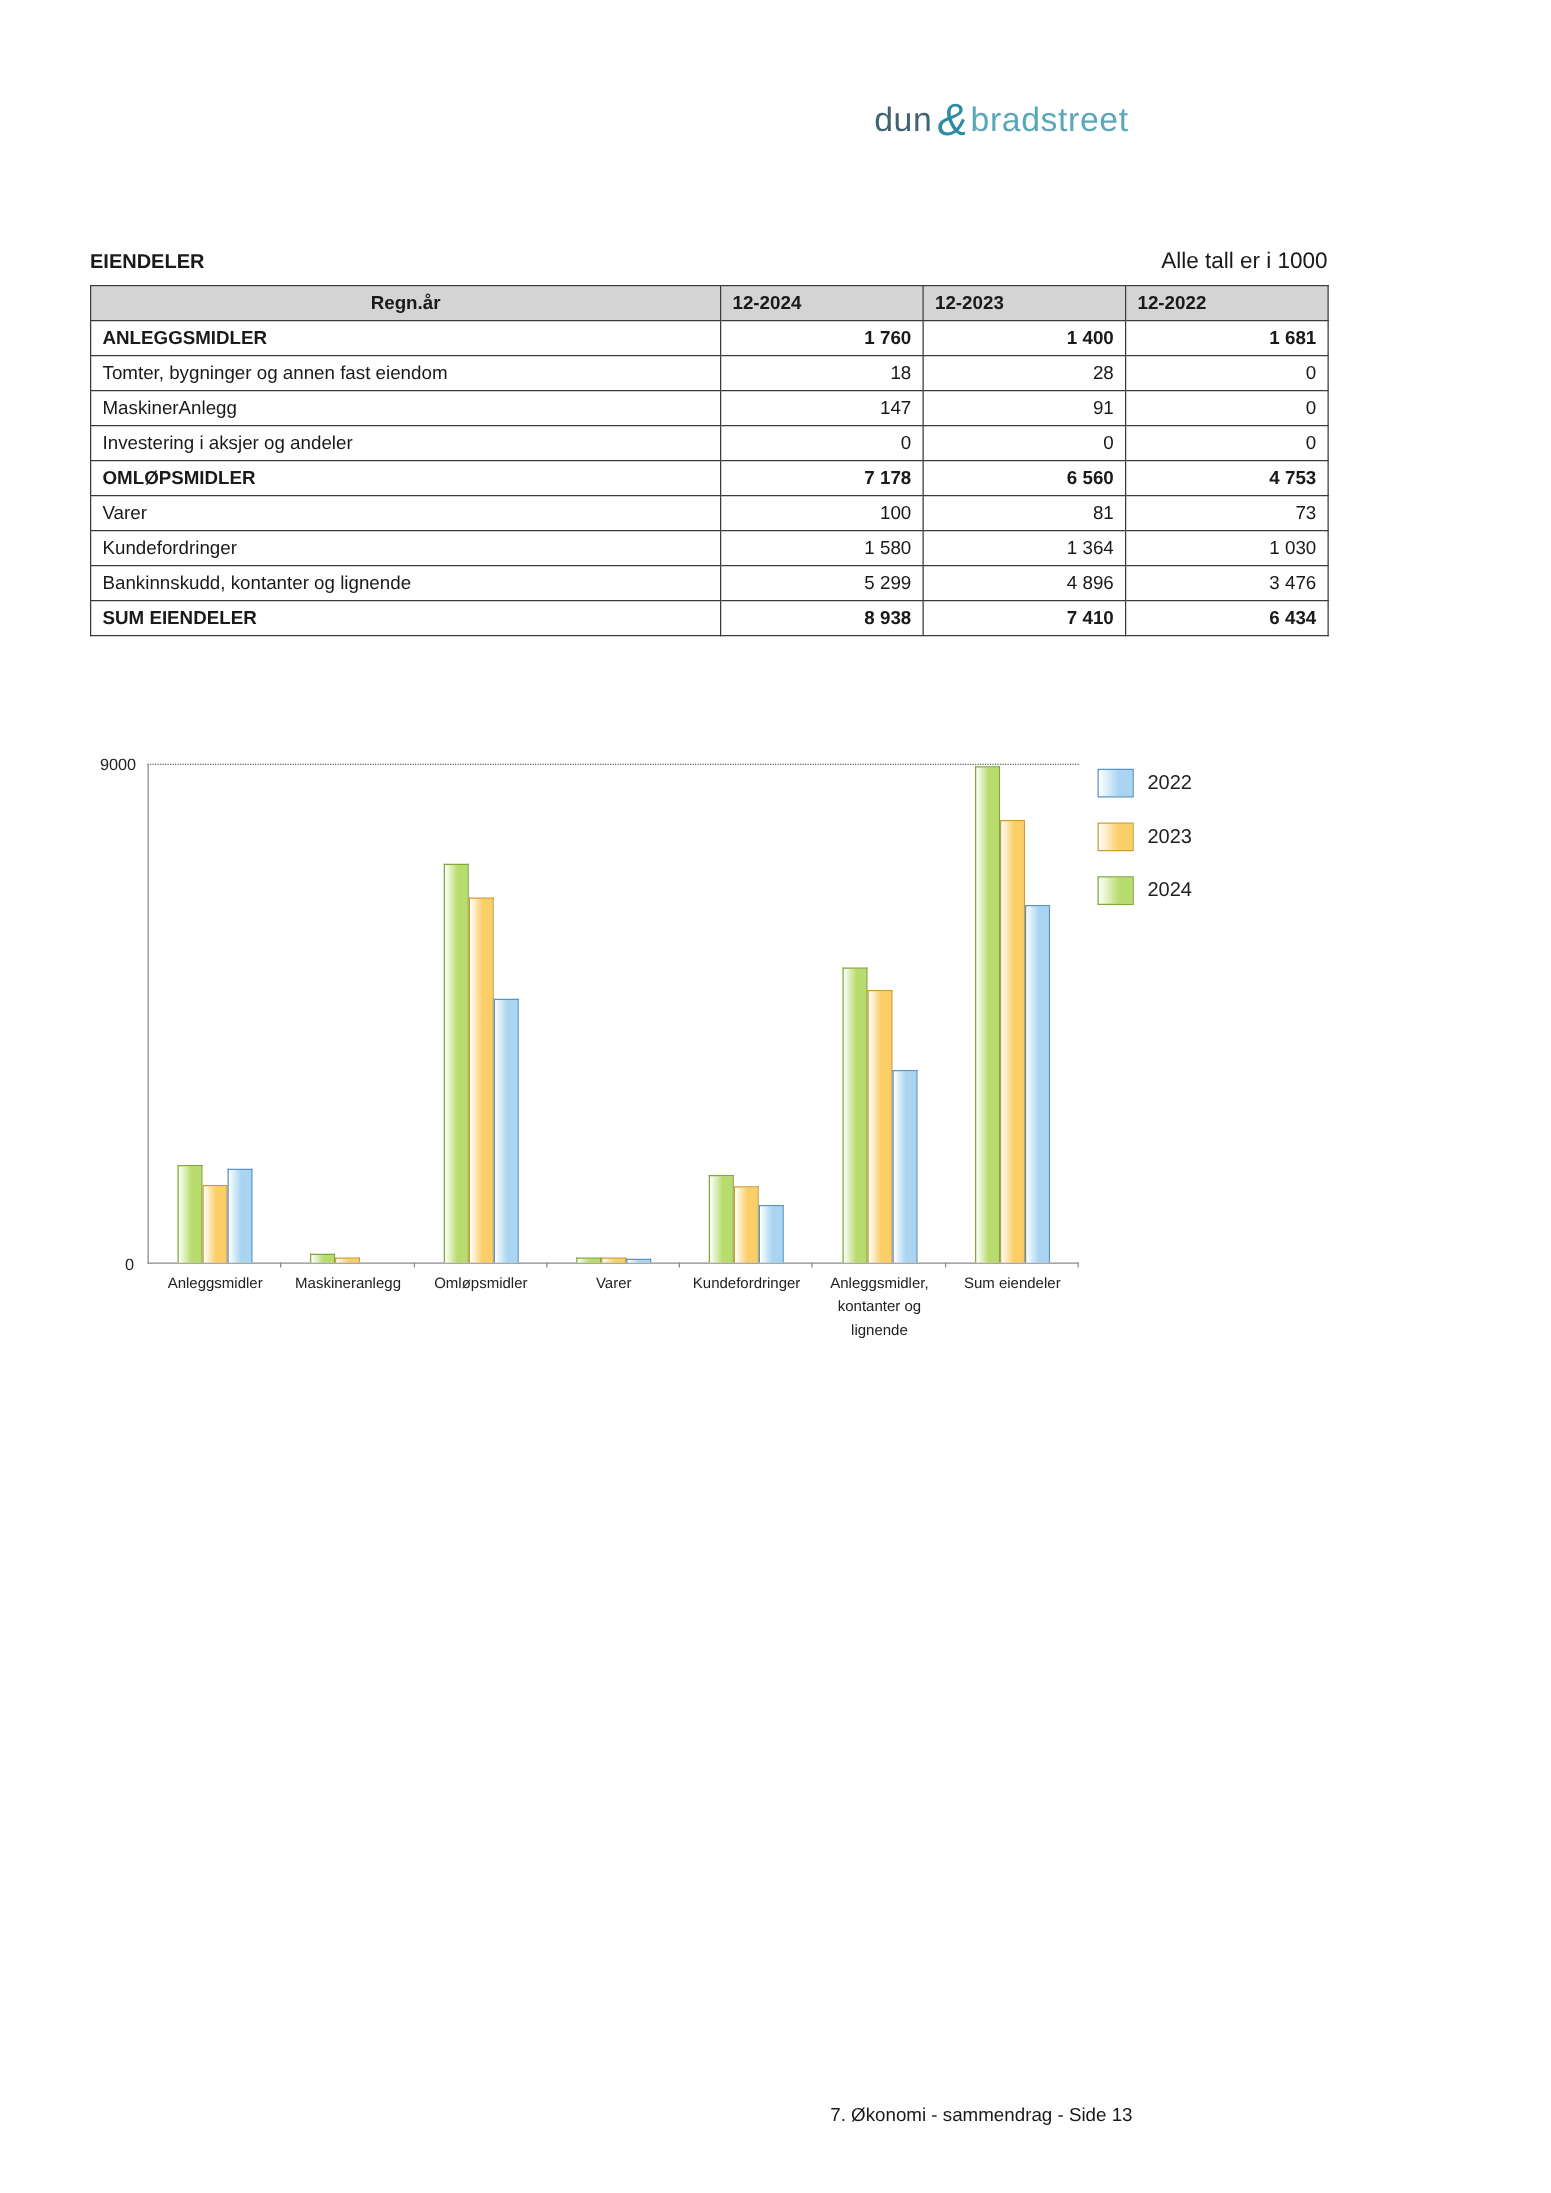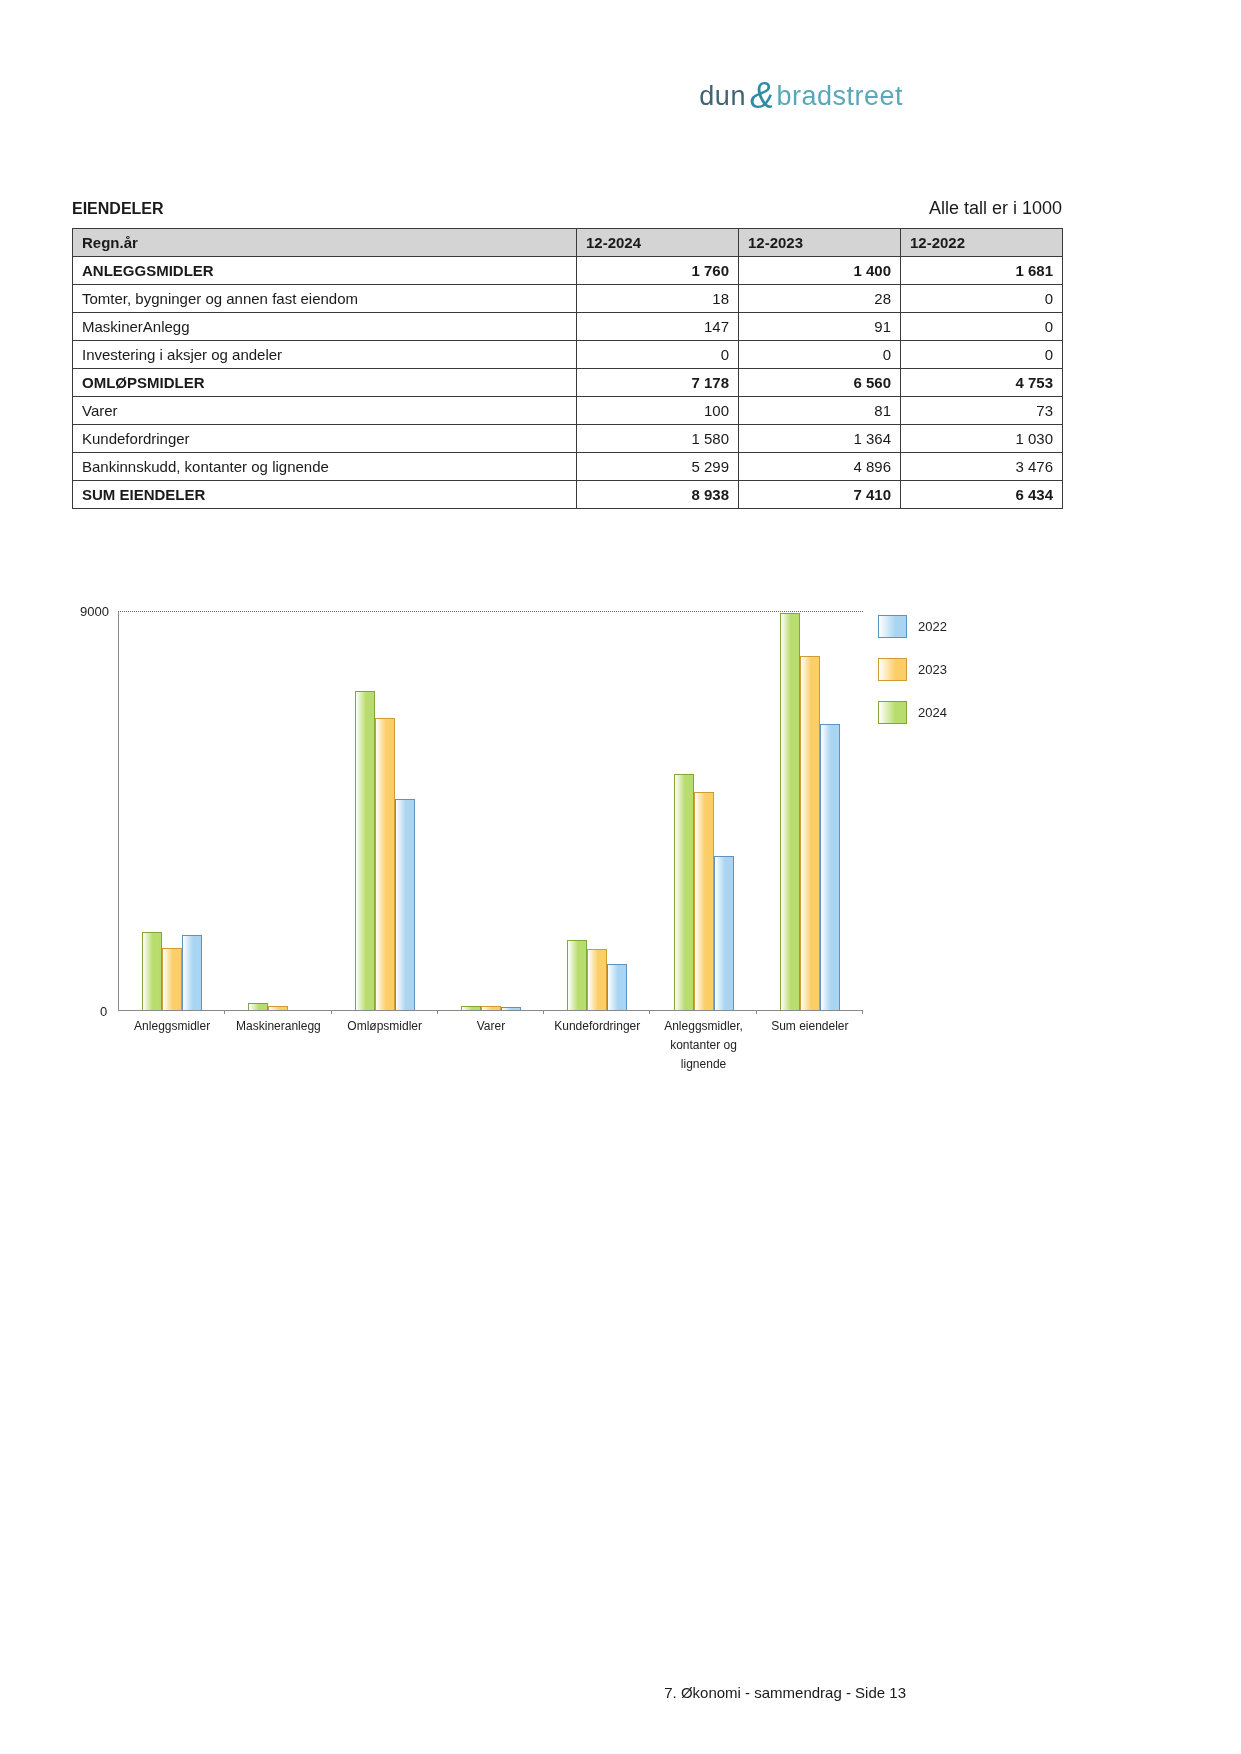--- a/index.html
+++ b/index.html
@@ -57,21 +57,21 @@
   }
   table.fin th, table.fin td {
     border: 1px solid #3a3a3a;
     padding: 4px 9px;
     height: 28px;
     overflow: hidden;
     white-space: nowrap;
   }
   table.fin col.c-label { width: 504px; }
   table.fin col.c-num { width: 162px; }
-  table.fin thead th { background: #d4d4d4; font-weight: bold; text-align: left; }
+  table.fin thead th { background: #d4d4d4; font-weight: bold; text-align: center; }
   table.fin thead th.num { text-align: left; }
   table.fin td.num { text-align: right; }
   table.fin tr.bold td { font-weight: bold; }
 
   
   .chart {
     position: absolute;
     top: 603px;
     left: 72px;
     width: 1050px;
@@ -147,21 +147,21 @@
     align-items: center;
     margin-bottom: 20px;
   }
   .swatch {
     display: inline-block;
     width: 29px;
     height: 23px;
     border: 1px solid #555;
     margin-right: 11px;
   }
-  .legend-label { font-size: 13px; color: #222; }
+  .legend-label { font-size: 16px; color: #222; }
 
   
   .footer {
     position: absolute;
     top: 1684px;
     right: 180px;
     font-size: 15px;
     color: #1a1a1a;
   }
 </style>

